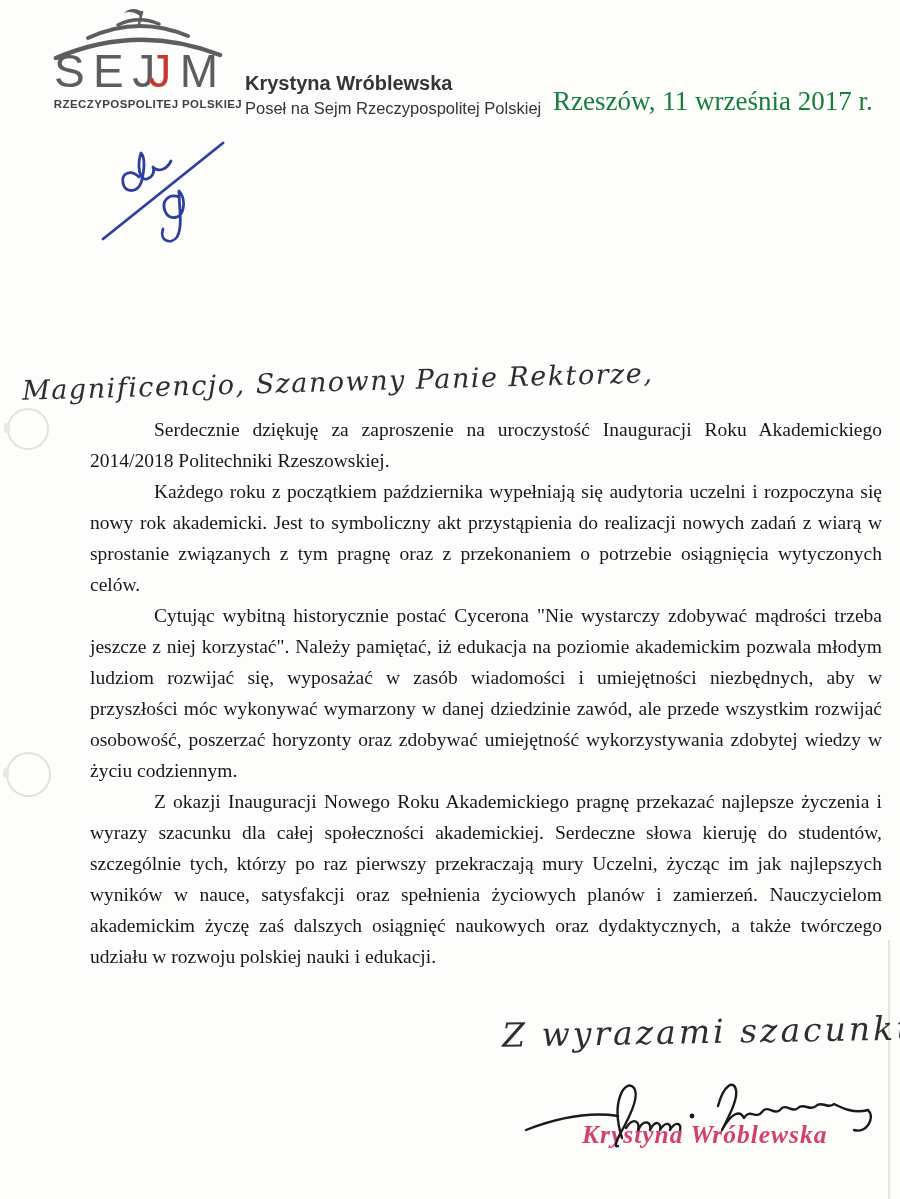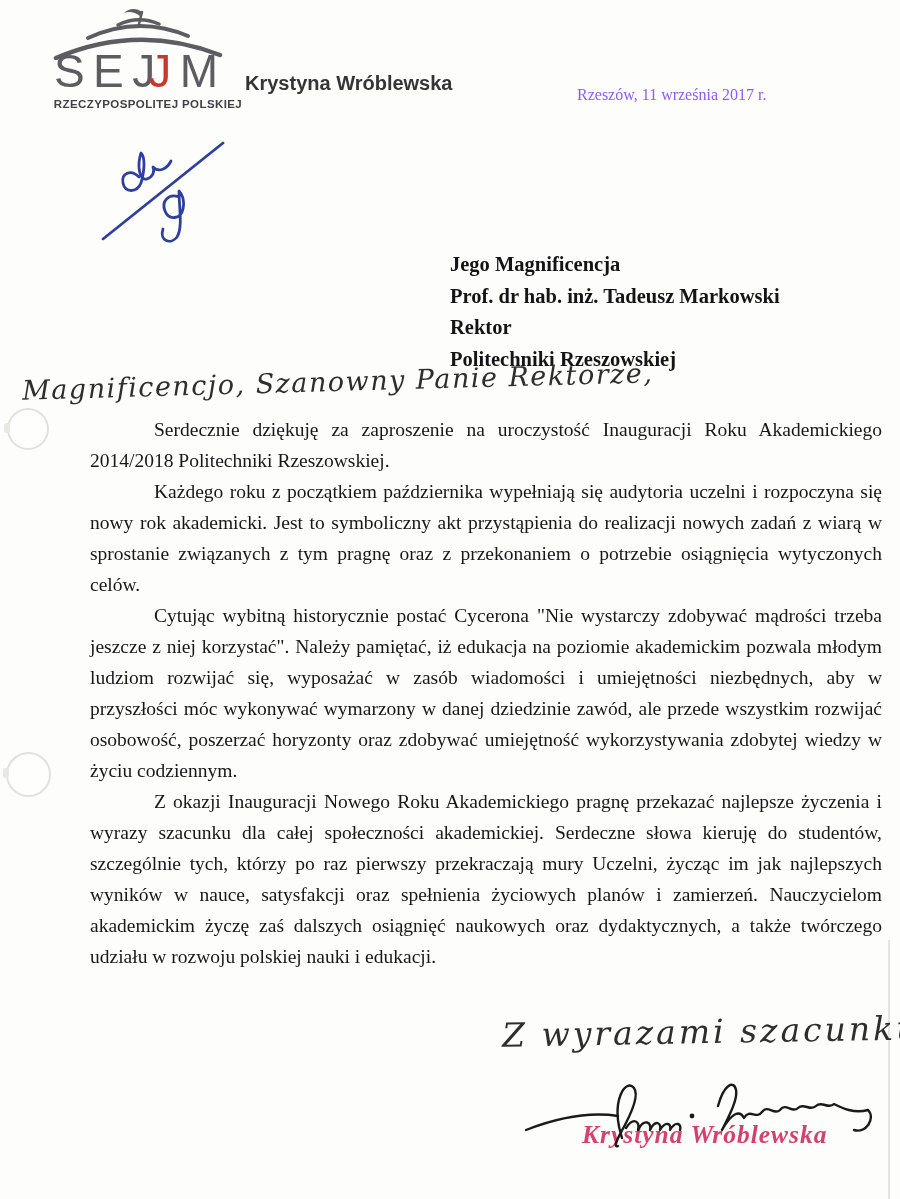--- a/index.html
+++ b/index.html
@@ -20,21 +20,21 @@
   .logo-letters .jj{display:inline-flex;}
   .logo-letters .j-red{color:#c8372d;margin-left:-7px;}
   .logo-caption{
     position:absolute;left:0;top:90px;width:192px;text-align:center;
     font-family:"Liberation Sans",sans-serif;font-weight:bold;font-size:11.5px;
     letter-spacing:.4px;color:#414045;white-space:nowrap;
   }
   .sender{position:absolute;left:245px;top:72px;font-family:"Liberation Sans",sans-serif;color:#353538;}
   .sender-name{font-size:20px;font-weight:bold;margin-bottom:4px;}
   .sender-title{font-size:16.5px;}
-  .dateline{position:absolute;left:553px;top:86px;font-size:16px;color:#8b5cf6;margin-left:24px;}
+  .dateline{position:absolute;left:553px;top:86px;font-size:27px;color:#15803d;}
   
   .ink-initials{position:absolute;left:95px;top:133px;}
   .handwritten{
     font-family:"DejaVu Serif",serif;font-style:italic;color:#2e2e2e;
   }
   .salutation{
     position:absolute;left:22px;top:366px;font-size:27px;letter-spacing:1.5px;
     transform:rotate(-1.6deg);white-space:nowrap;
   }
   .closing-hand{
@@ -94,38 +94,33 @@
           <span>J</span>
           <span class="j-red">J</span>
         </span>
       <span>M</span>
     </div>
     <div class="logo-caption">RZECZYPOSPOLITEJ POLSKIEJ</div>
   </div>
 
   <div class="sender">
     <div class="sender-name">Krystyna Wróblewska</div>
+    <div class="sender-title">Poseł na Sejm Rzeczypospolitej Polskiej</div>
   </div>
 
   <div class="dateline">Rzeszów, 11 września 2017 r.</div>
 
   <svg class="ink-initials" width="175" height="115" viewBox="0 0 175 115" fill="none">
     <g stroke="#2f3f9e" stroke-width="2.8" stroke-linecap="round" stroke-linejoin="round">
       <path d="M8,106 L128,10"></path>
       <path d="M44,44 C36,36 26,40 28,50 C30,60 42,60 46,50 C50,36 50,24 46,20 C42,32 44,48 52,46 C58,44 60,38 58,34 C64,40 72,36 76,28"></path>
       <path d="M84,64 C74,60 66,68 70,78 C74,88 86,86 88,76 C90,66 86,60 84,58 C84,74 88,94 82,104 C76,112 64,108 68,96"></path>
     </g>
   </svg>
 
-  <div class="recipient">
-    <div>Jego Magnificencja</div>
-    <div>Prof. dr hab. inż. Tadeusz Markowski</div>
-    <div>Rektor</div>
-    <div>Politechniki Rzeszowskiej</div>
-  </div>
 
   <div class="handwritten salutation">Magnificencjo, Szanowny Panie Rektorze,</div>
 
   <div class="letter-body">
     <p>Serdecznie dziękuję za zaproszenie na uroczystość Inauguracji Roku Akademickiego 2014/2018 Politechniki Rzeszowskiej.</p>
     <p>Każdego roku z początkiem października wypełniają się audytoria uczelni i rozpoczyna się nowy rok akademicki. Jest to symboliczny akt przystąpienia do realizacji nowych zadań z wiarą w sprostanie związanych z tym pragnę oraz z przekonaniem o potrzebie osiągnięcia wytyczonych celów.</p>
     <p>Cytując wybitną historycznie postać Cycerona "Nie wystarczy zdobywać mądrości trzeba jeszcze z niej korzystać". Należy pamiętać, iż edukacja na poziomie akademickim pozwala młodym ludziom rozwijać się, wyposażać w zasób wiadomości i umiejętności niezbędnych, aby w przyszłości móc wykonywać wymarzony w danej dziedzinie zawód, ale przede wszystkim rozwijać osobowość, poszerzać horyzonty oraz zdobywać umiejętność wykorzystywania zdobytej wiedzy w życiu codziennym.</p>
     <p>Z okazji Inauguracji Nowego Roku Akademickiego pragnę przekazać najlepsze życzenia i wyrazy szacunku dla całej społeczności akademickiej. Serdeczne słowa kieruję do studentów, szczególnie tych, którzy po raz pierwszy przekraczają mury Uczelni, życząc im jak najlepszych wyników w nauce, satysfakcji oraz spełnienia życiowych planów i zamierzeń. Nauczycielom akademickim życzę zaś dalszych osiągnięć naukowych oraz dydaktycznych, a także twórczego udziału w rozwoju polskiej nauki i edukacji.</p>
   </div>
 

